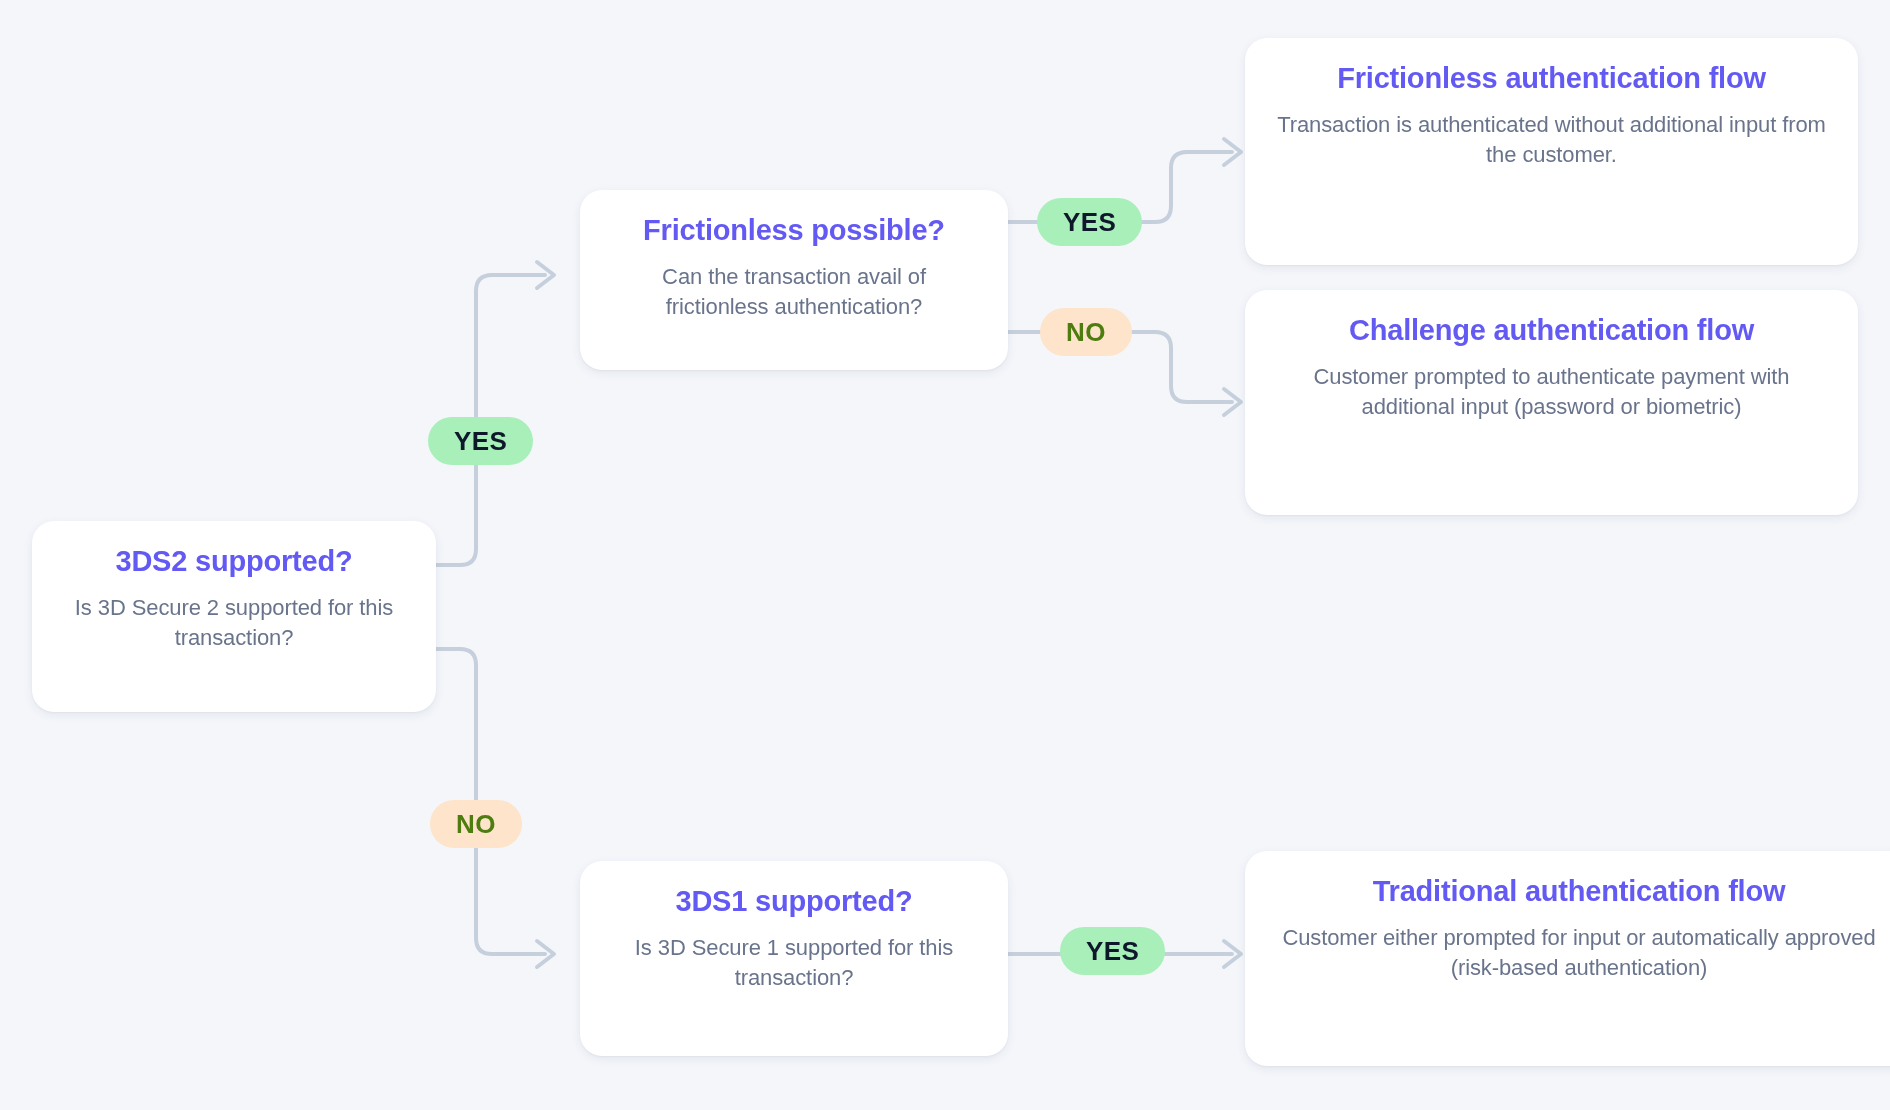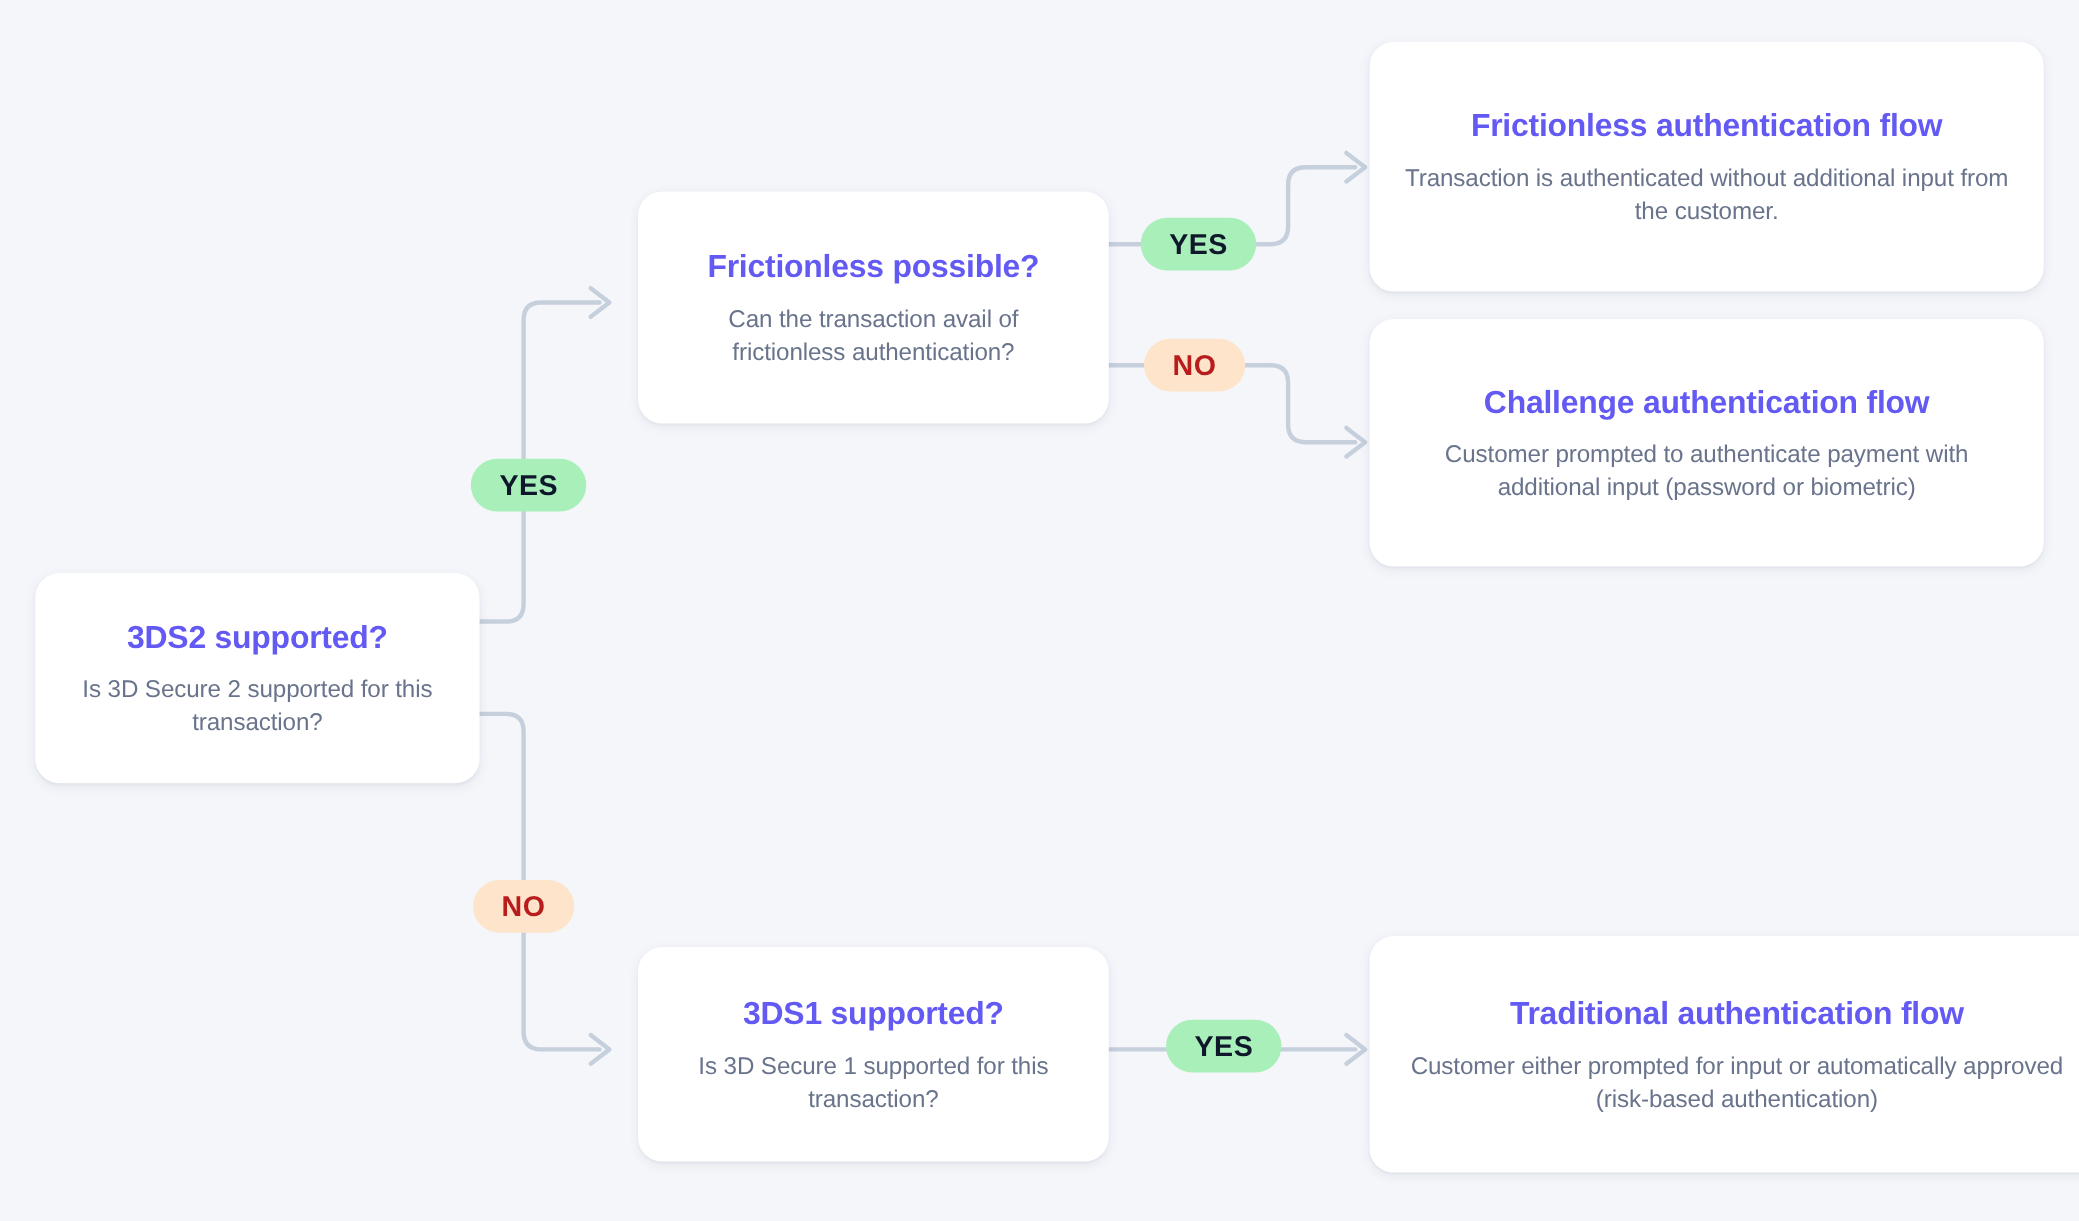--- a/index.html
+++ b/index.html
@@ -46,21 +46,20 @@
   
   .node {
     position: absolute;
     background: #ffffff;
     border-radius: 22px;
     box-shadow: 0 3px 10px rgba(60, 75, 110, 0.085),
                 0 1px 2px rgba(60, 75, 110, 0.05);
     display: flex;
     flex-direction: column;
     align-items: center;
-    justify-content: center;
     text-align: center;
     padding: 22px 30px;
   }
 
   .node-title {
     color: #6359f3;
     font-size: 29px;
     font-weight: 600;
     line-height: 1.28;
     margin-bottom: 13px;
@@ -83,25 +82,25 @@
     align-items: center;
     justify-content: center;
     border-radius: 999px;
     font-size: 26px;
     font-weight: 700;
     letter-spacing: 0.4px;
     height: 48px;
     padding: 0 26px;
   }
   .pill-yes { background: #a8efba; color: #0f172a; }
-  .pill-no  { background: #fde4ca; color: #b91c1c; }
+  .pill-no  { background: #fde4ca; color: #4d7c0f; }
 
   
   #node-3ds2          { left: 32px;   top: 521px; width: 404px; height: 191px; }
-  #node-frictionless  { left: 580px;  top: 174px; width: 428px; height: 211px; }
+  #node-frictionless  { left: 580px;  top: 190px; width: 428px; height: 180px; }
   #node-3ds1          { left: 580px;  top: 861px; width: 428px; height: 195px; }
   #node-frictionless-flow { left: 1245px; top: 38px;  width: 613px; height: 227px; }
   #node-challenge-flow    { left: 1245px; top: 290px; width: 613px; height: 225px; }
   #node-traditional-flow  { left: 1245px; top: 851px; width: 668px; height: 215px; }
 
   
   #pill-3ds2-yes         { left: 428px;  top: 417px; }
   #pill-3ds2-no          { left: 430px;  top: 800px; }
   #pill-frictionless-yes { left: 1037px; top: 198px; }
   #pill-frictionless-no  { left: 1040px. ; top: 308px; }

